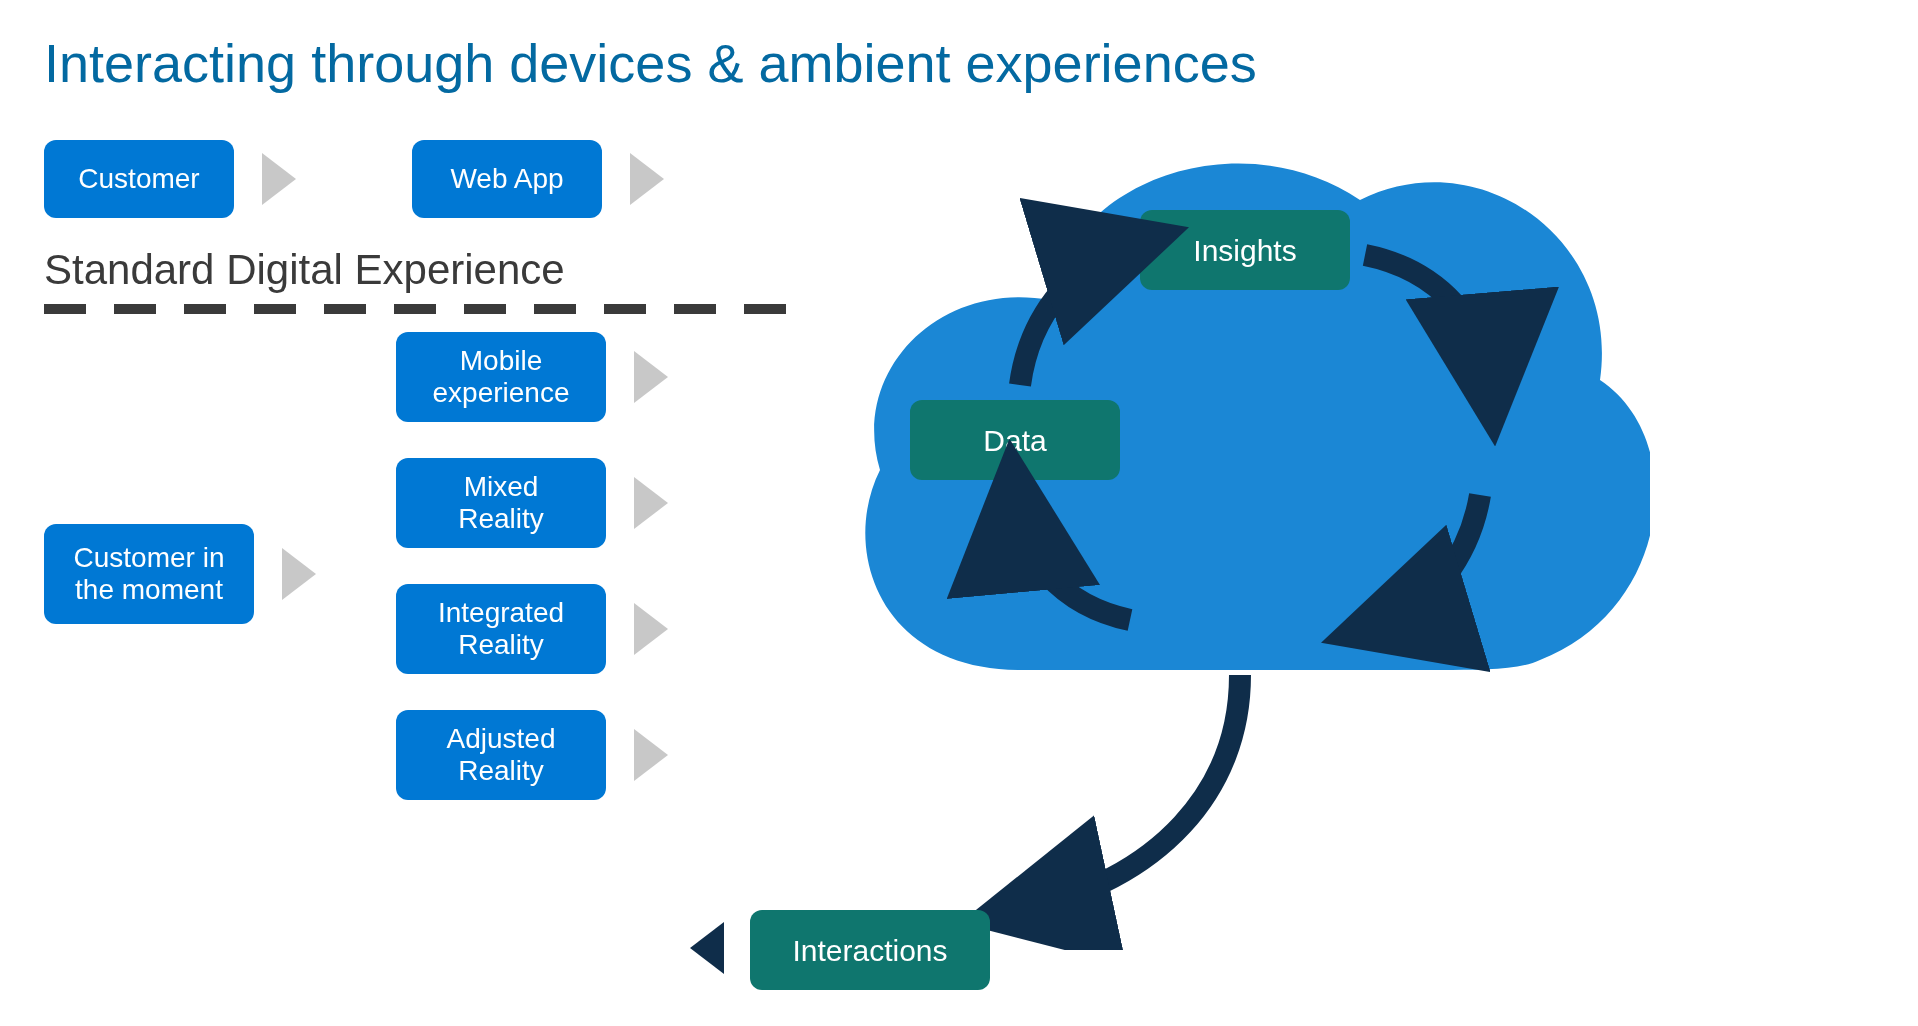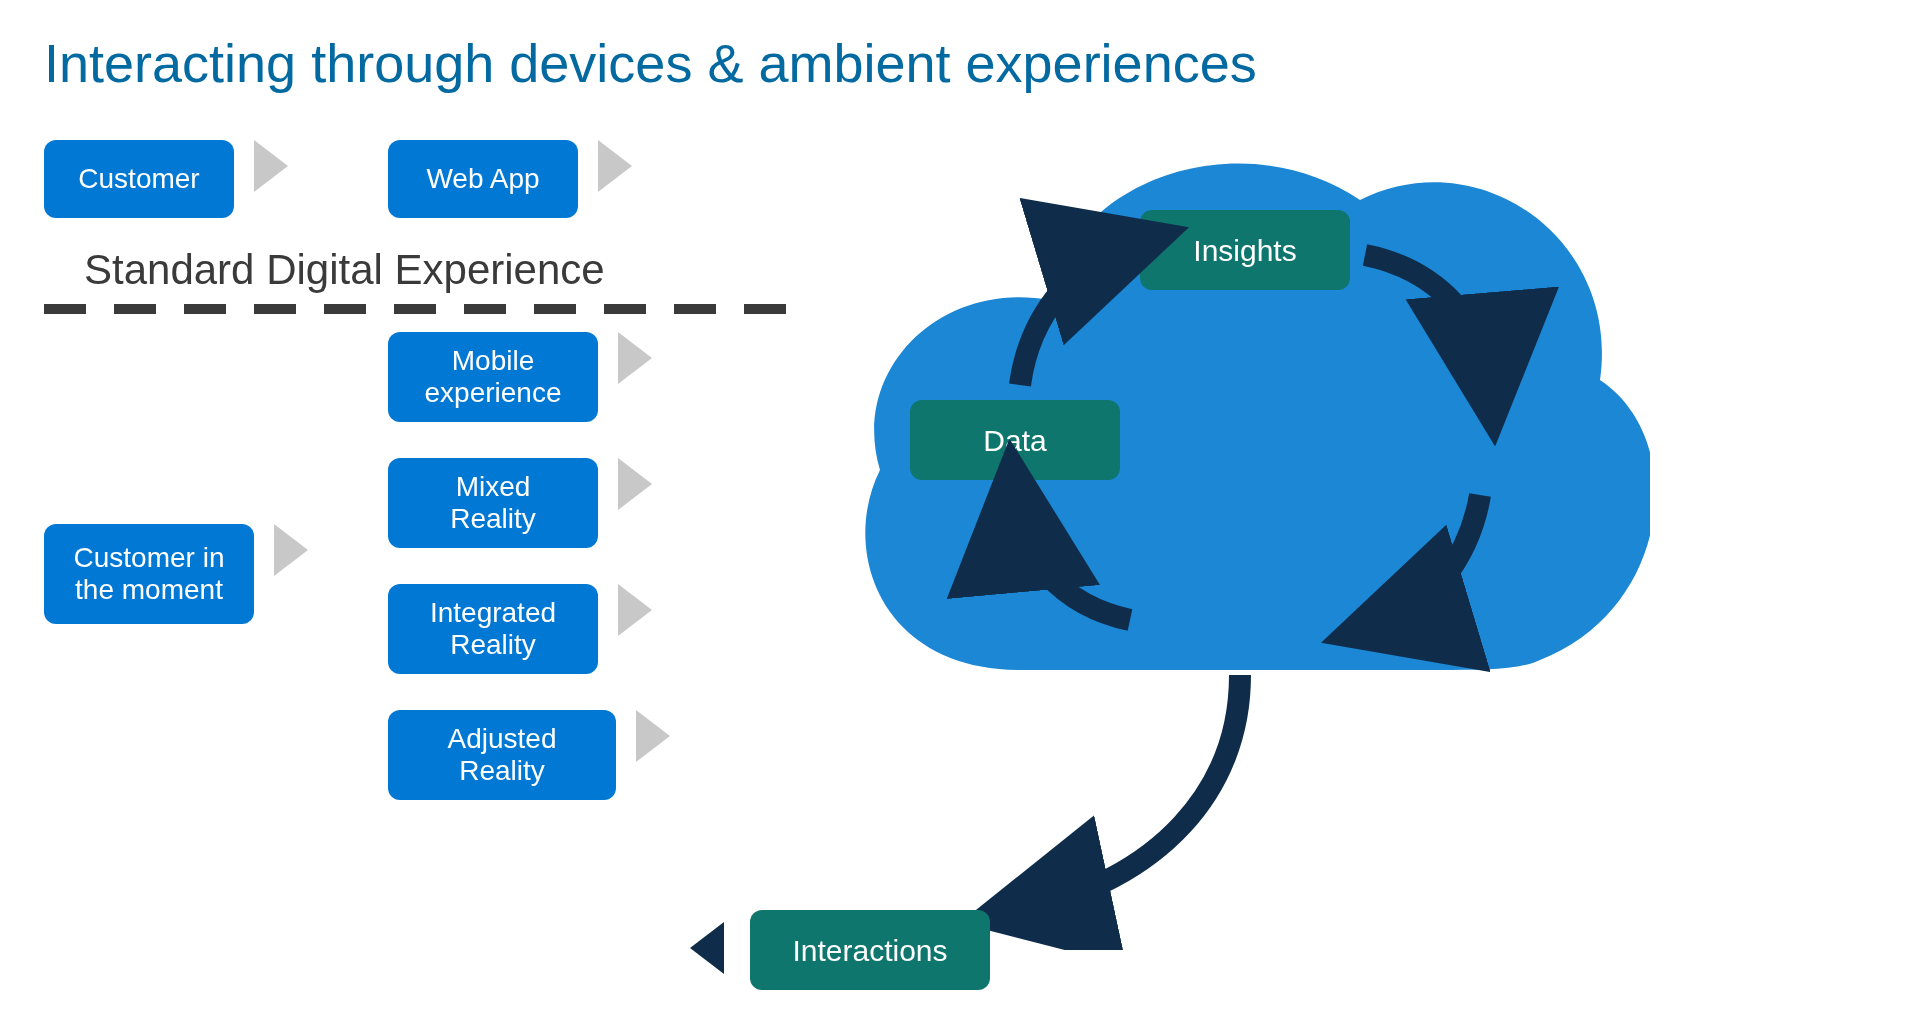--- a/index.html
+++ b/index.html
@@ -26,21 +26,22 @@
 
   
   .left-col {
     position: absolute;
     left: 44px;
     top: 140px;
     width: 760px;
   }
   .flow-row {
     display: flex;
-    gap: 20px;
+    align-items: center;
+    gap: 28px;
     margin-bottom: 20px;
   }
   .box-blue {
     background: #0078d4;
     color: #ffffff;
     font-size: 28px;
     font-weight: 400;
     padding: 20px 28px;
     border-radius: 12px;
     text-align: center;
@@ -61,21 +62,20 @@
     border-bottom: 26px solid transparent;
     border-right: 34px solid #0f2d4a;
   }
 
   .section-label {
     font-size: 42px;
     font-weight: 300;
     color: #3a3a3a;
     margin-top: 28px;
     margin-bottom: 10px;
-    margin-left: 40px;
   }
   
   .dashed-bar {
     width: 760px;
     height: 10px;
     background-image: repeating-linear-gradient(to right,#3a3a3a 0 42px,transparent 42px 70px);
     margin: 10px 0 18px 0;
   }
 
   .ambient-grid {
@@ -172,21 +172,21 @@
           <div class="box-blue" style="width:210px;height:90px;white-space:pre-line">Mixed
 Reality</div>
           <div class="arrow-tri"></div>
         </div>
         <div class="flow-row">
           <div class="box-blue" style="width:210px;height:90px;white-space:pre-line">Integrated
 Reality</div>
           <div class="arrow-tri"></div>
         </div>
         <div class="flow-row">
-          <div class="box-blue" style="width:228px;height:90px;white-space:pre-line">Adjusted
+          <div class="box-blue" style="width:210px;height:90px;white-space:pre-line">Adjusted
 Reality</div>
           <div class="arrow-tri"></div>
         </div>
       </div>
     </div>
   </div>
 
   <div class="cloud-area">
 
     <svg class="cloud-shape" viewBox="0 0 830 620">

